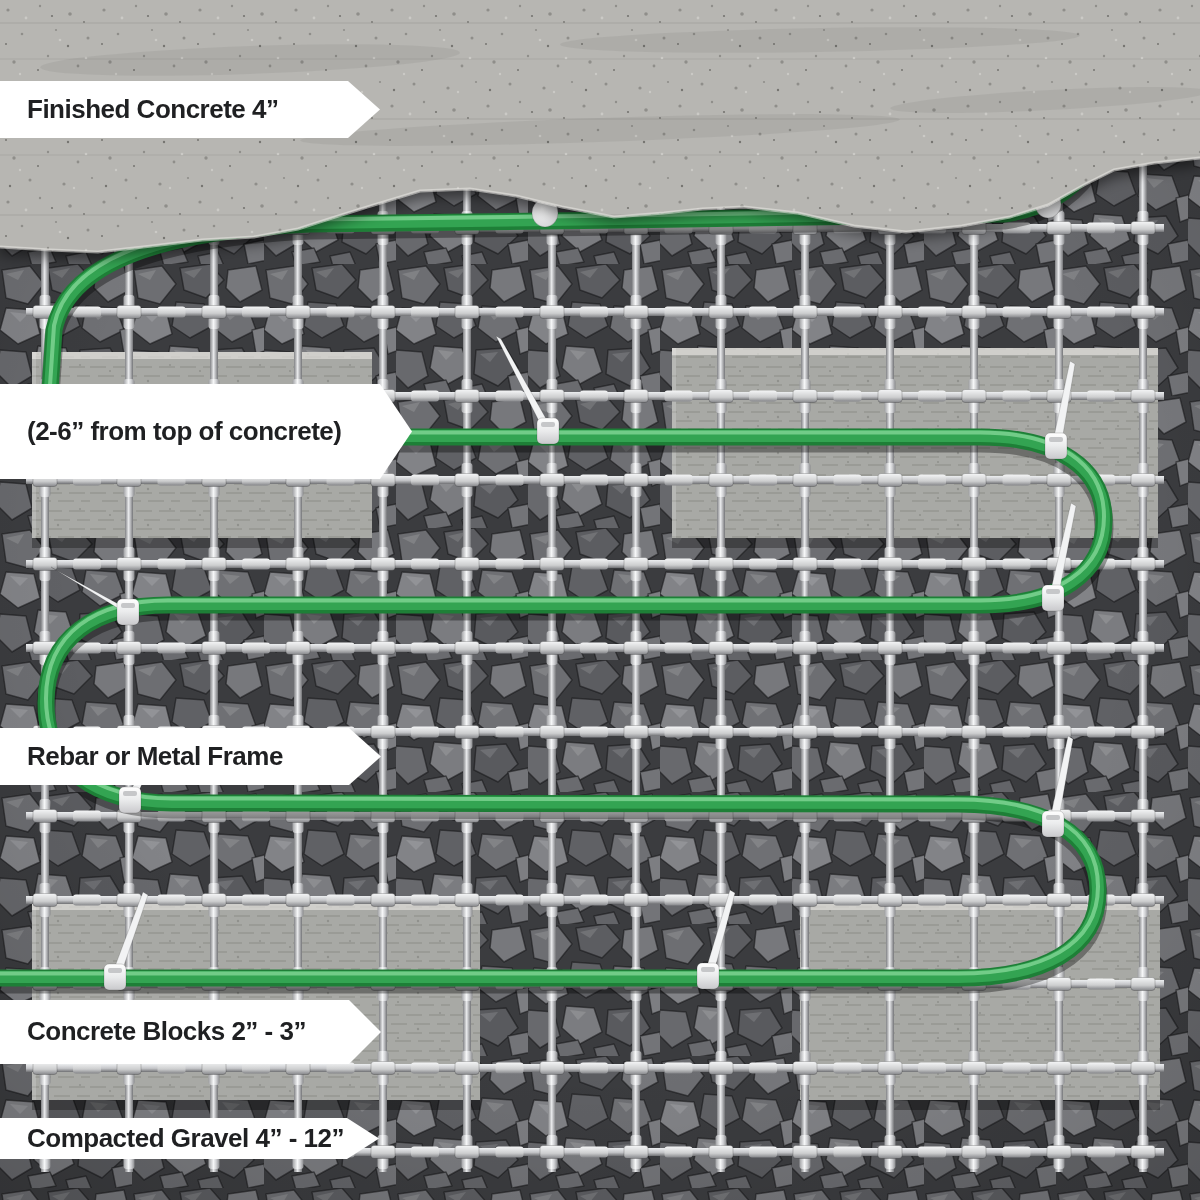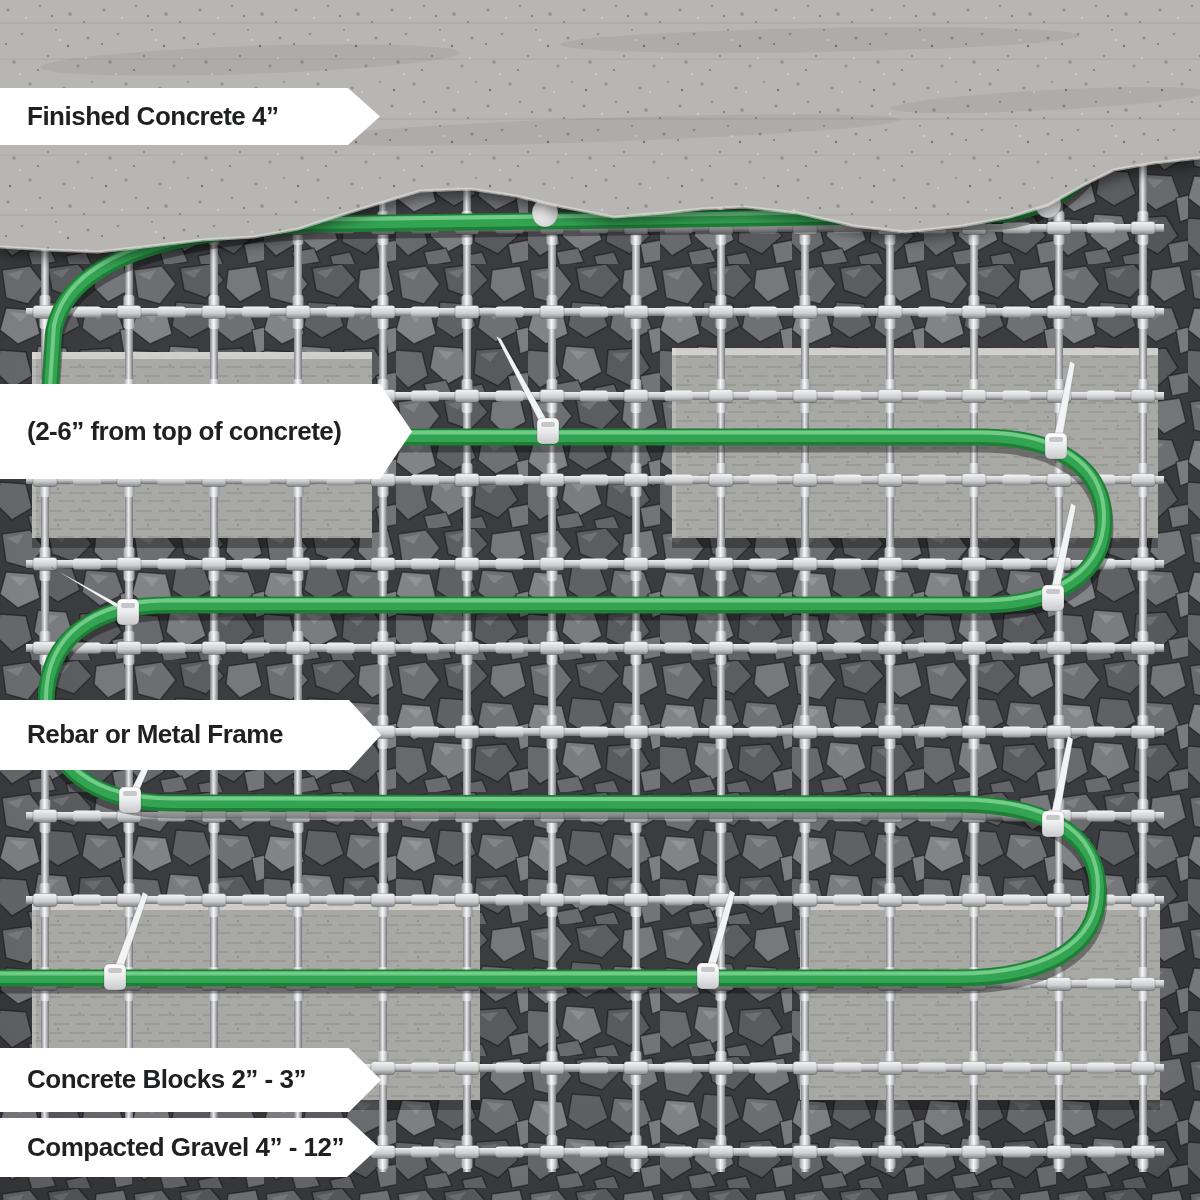--- a/index.html
+++ b/index.html
@@ -6,25 +6,25 @@
   .stage{position:relative;width:1200px;height:1200px;overflow:hidden;background:#3f4043;
          font-family:"Liberation Sans",sans-serif;}
   .stage svg{position:absolute;left:0;top:0;}
   .label{position:absolute;left:0;background:#ffffff;color:#1f2022;
          font-weight:bold;font-size:26px;letter-spacing:-0.5px;line-height:1.35;
          display:flex;flex-direction:column;justify-content:center;
          padding-left:27px;box-sizing:border-box;
          clip-path:polygon(0 0, calc(100% - 32px) 0, 100% 50%, calc(100% - 32px) 100%, 0 100%);
          filter:drop-shadow(2px 4px 4px rgba(0,0,0,0.35));}
   .label span{display:block;white-space:nowrap;}
-  #label1{top:88px;height:57px;width:380px;}
+  #label1{top:81px;height:57px;width:380px;}
   #label2{top:384px;height:95px;width:412px;}
-  #label3{top:700px;height:70px;width:381px;}
-  #label4{top:1000px;height:64px;width:381px;margin-top:48px;}
-  #label5{top:1118px;height:59px;width:379px;}
+  #label3{top:728px;height:57px;width:381px;}
+  #label4{top:1000px;height:64px;width:381px;}
+  #label5{top:1118px;height:41px;width:379px;}
 </style>
 </head>
 <body>
 
 <div class="stage">
 <svg id="scene" width="1200" height="1200" viewBox="0 0 1200 1200">
   <defs>
 
     <pattern id="gravelPat" width="132" height="132" patternUnits="userSpaceOnUse">
       <rect width="132" height="132" fill="#3b3c3f"></rect>

